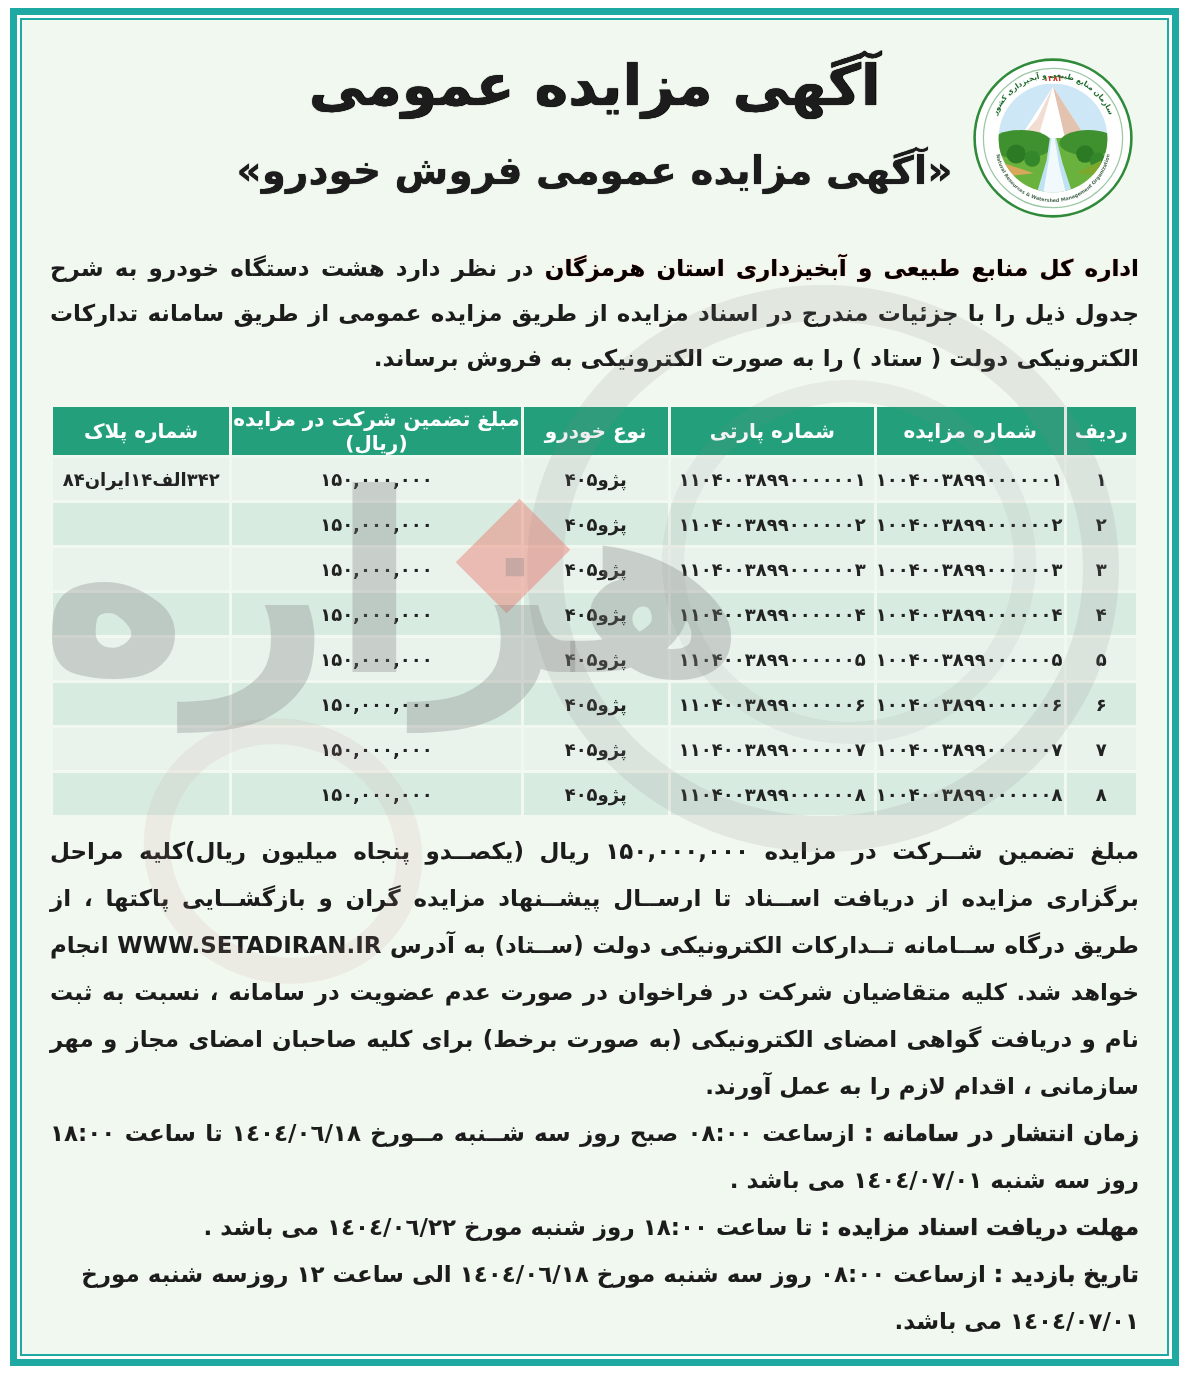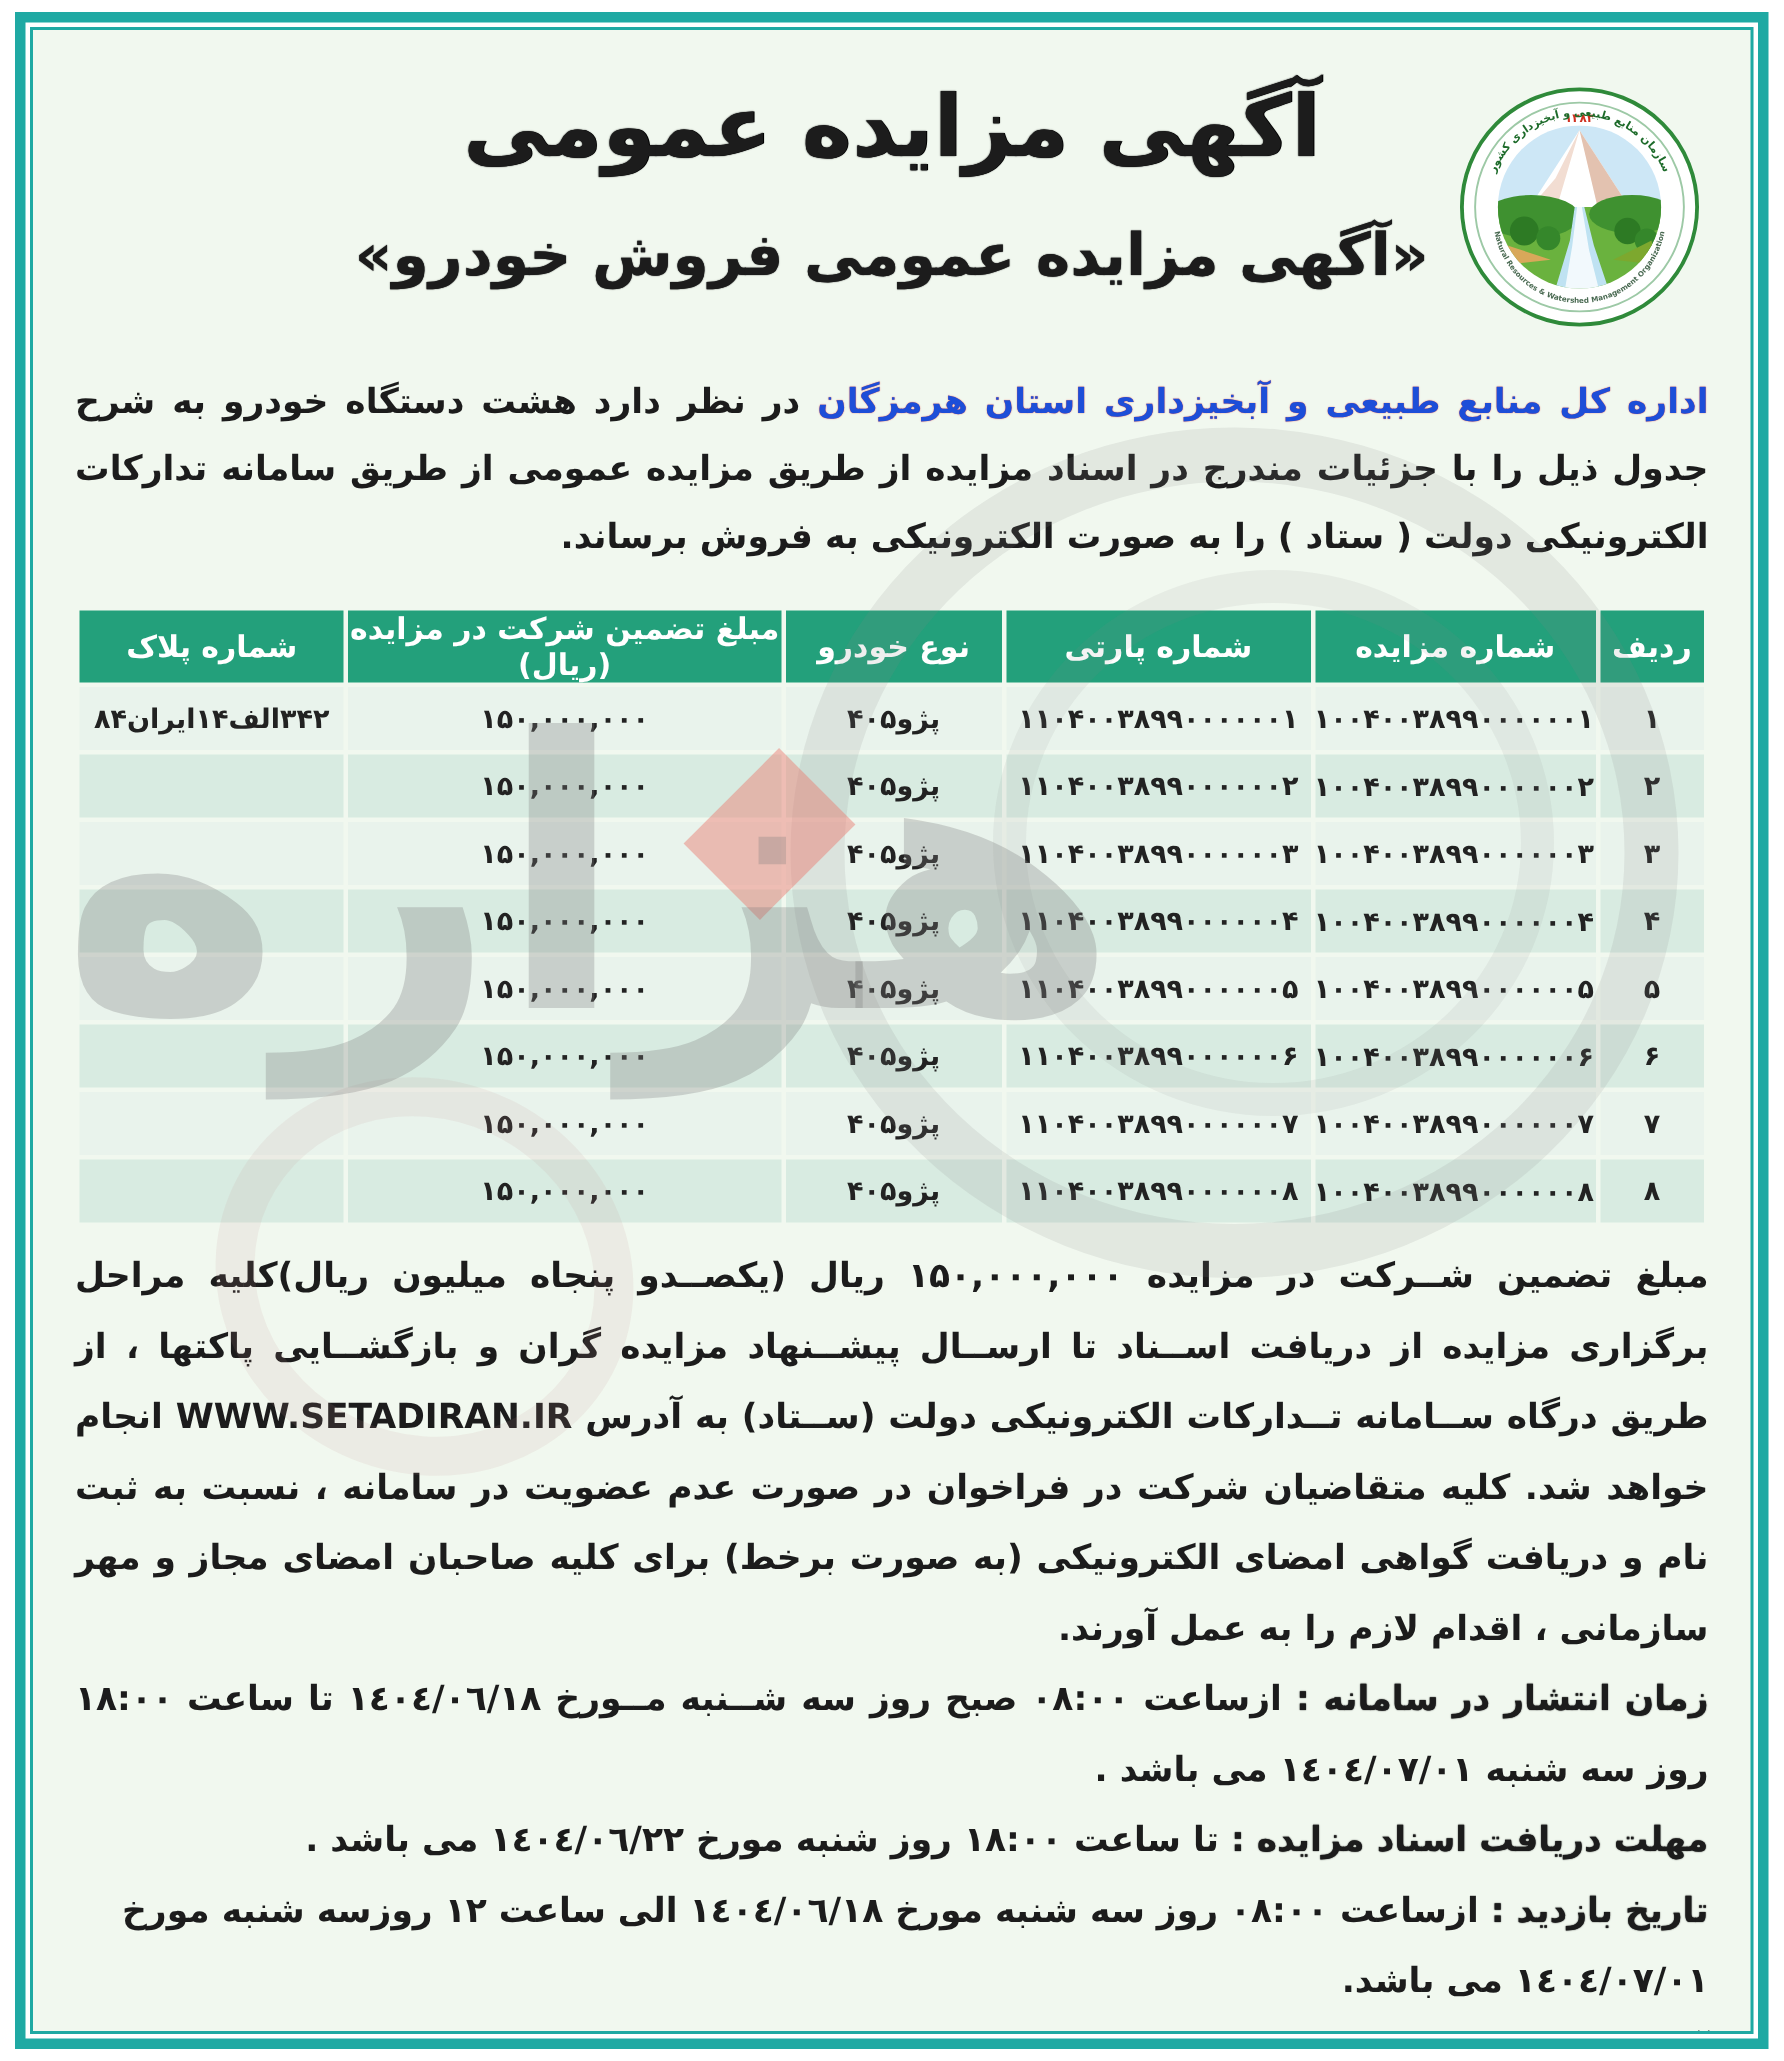--- a/index.html
+++ b/index.html
@@ -17,21 +17,21 @@
     text-align:center;font-size:57px;margin-top:22px;
     text-shadow:0 0 1px #000, .6px 0 #000;
   }
   .page-subtitle{
     text-align:center;font-size:39px;margin-top:30px;
     text-shadow:0 0 .8px #000;
   }
   .logo{position:absolute;top:6px;left:auto;right:6px;width:160px;height:160px;}
 
   .intro{font-size:23px;line-height:45px;text-align:justify;margin-top:4px;}
-  .intro .lead{color:#1d4ed8;text-shadow:0 0 .8px #e6382a;}
+  .intro .lead{color:#000000;text-shadow:0 0 .8px #e6382a;}
 
   table.auction{
     width:100%;border-collapse:separate;border-spacing:3px;table-layout:fixed;
     margin-top:10px;
   }
   table.auction th{
     background:#23a07b;color:#ffffff;height:46px;font-size:20px;font-weight:bold;
     padding:0 0;
   }
   table.auction td{

